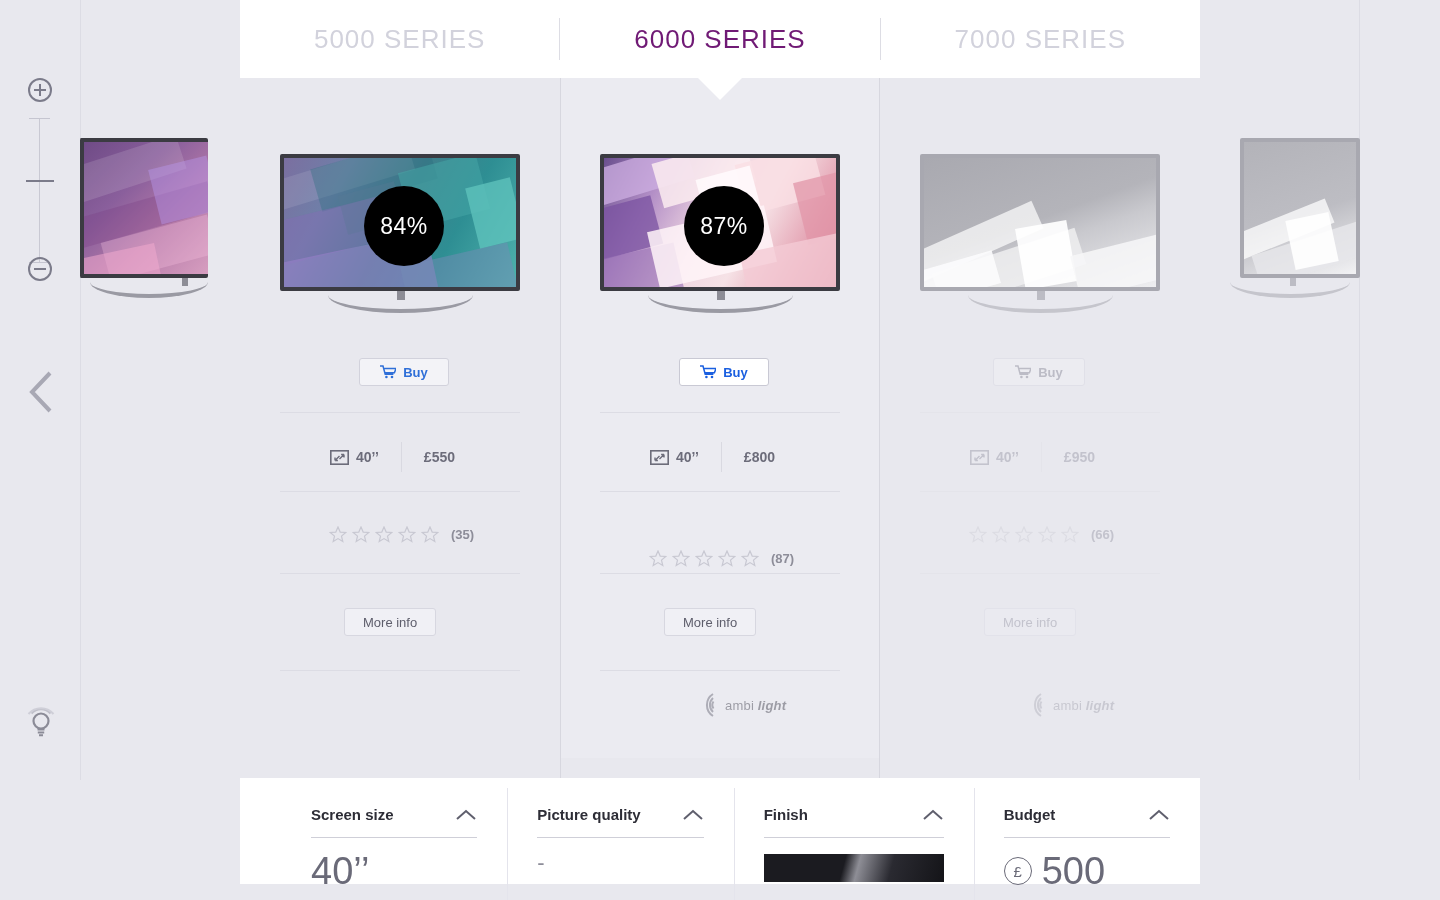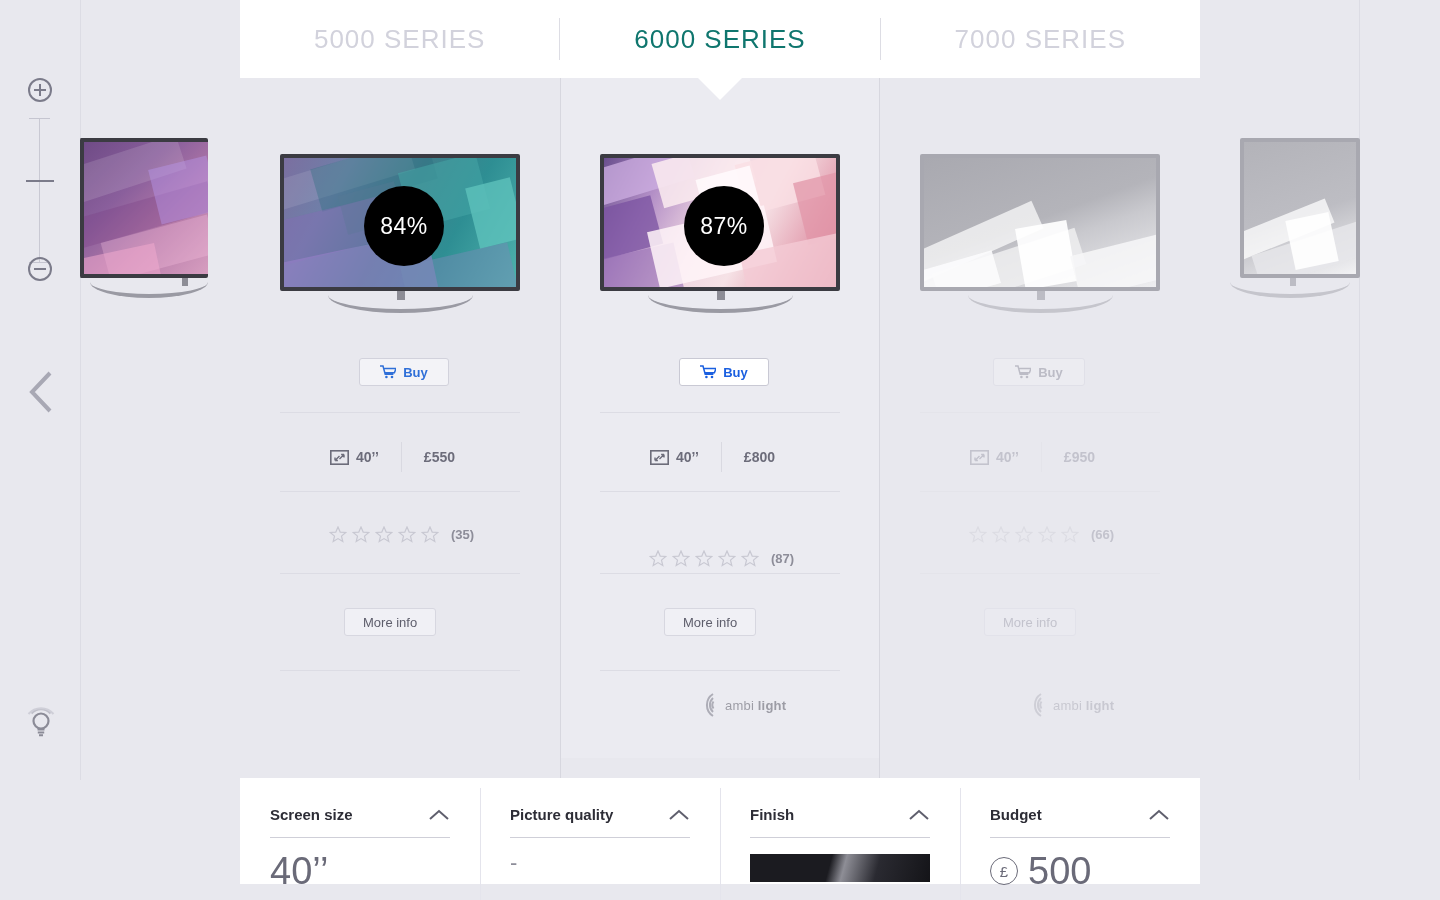--- a/index.html
+++ b/index.html
@@ -24,21 +24,21 @@
     position: absolute; left: 240px; top: 0; width: 960px; height: 78px;
     background: #ffffff;
     display: flex; align-items: center;
   }
   .tab {
     flex: 1; text-align: center; font-size: 26px; letter-spacing: 1px;
     color: #d2d2dc; font-weight: 400; position: relative;
     font-family: "Liberation Sans", sans-serif;
     cursor: pointer;
   }
-  .tab.active { color: #0f766e; }
+  .tab.active { color: #701a75; }
   .tab-sep { width: 1px; height: 42px; background: #ddddE4; }
   .tab-pointer {
     position: absolute; left: 698px; top: 78px;
     width: 0; height: 0;
     border-left: 22px solid transparent;
     border-right: 22px solid transparent;
     border-top: 22px solid #ffffff;
   }
 
   
@@ -103,21 +103,21 @@
     position: absolute; height: 28px; padding: 0 18px;
     display: flex; align-items: center; justify-content: center;
     background: #f0f0f5; border: 1px solid #d7d7e0; border-radius: 3px;
     font-size: 13px; color: #5d5d6b; cursor: pointer;
   }
   .more-btn.dim { color: #c3c3cd; background: #eaeaf0; border-color: #e2e2ea; }
 
   
   .ambi { position: absolute; display: flex; align-items: center; gap: 2px; opacity: .55; }
   .ambi-text { font-size: 13px; color: #5c5c68; letter-spacing: .2px; }
-  .ambi-text b { font-weight: bold; }
+  .ambi-text b { font-weight: bold; font-style: italic; }
 
   
   .rail-left { position: absolute; left: 0; top: 0; width: 80px; height: 780px; }
   .circle-btn {
     position: absolute; width: 24px; height: 24px; border-radius: 50%;
     border: 2px solid #7b7b8a; display: flex; align-items: center; justify-content: center;
     cursor: pointer;
   }
   .circle-btn::before, .circle-btn::after {
     content: ''; position: absolute; background: #7b7b8a;
@@ -130,21 +130,21 @@
   .slider-handle { position: absolute; height: 2px; background: #7b7b8a; }
 
   .nav-arrow { position: absolute; cursor: pointer; }
 
   
   .rail-right { position: absolute; right: 0; top: 0; width: 80px; height: 780px; }
 
   
   .filters {
     position: absolute; left: 240px; top: 778px; width: 960px; height: 106px;
-    background: #ffffff; display: flex;
+    background: #ffffff; display: flex; padding-left: 41px;
   }
   .filter { flex: 1; position: relative; padding: 28px 30px 0 30px; }
   .filter + .filter::before {
     content: ''; position: absolute; left: 0; top: 10px; width: 1px; height: 112px; background: #e4e4ec;
   }
   .filter-head { display: flex; align-items: center; justify-content: space-between; }
   .filter-title { font-size: 15px; font-weight: bold; color: #2d2d36; }
   .filter-rule { margin-top: 14px; height: 1px; background: #cfcfd8; }
   .filter-value { margin-top: 14px; font-size: 38px; color: #6a6a78; font-weight: 300; line-height: 1; }
   .filter-value.small { font-size: 22px; color: #8d8d99; }

